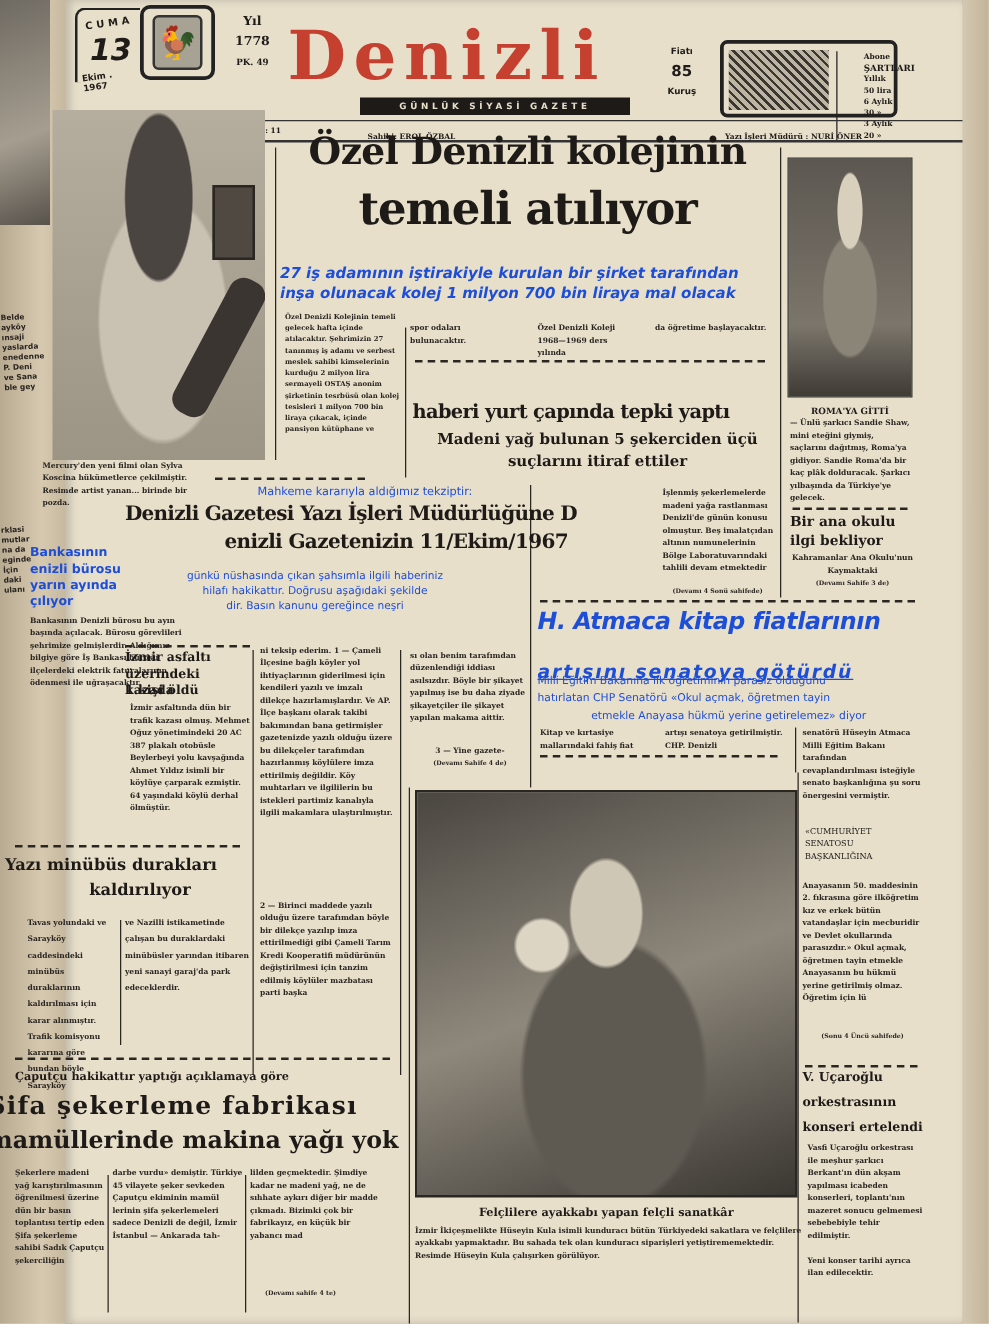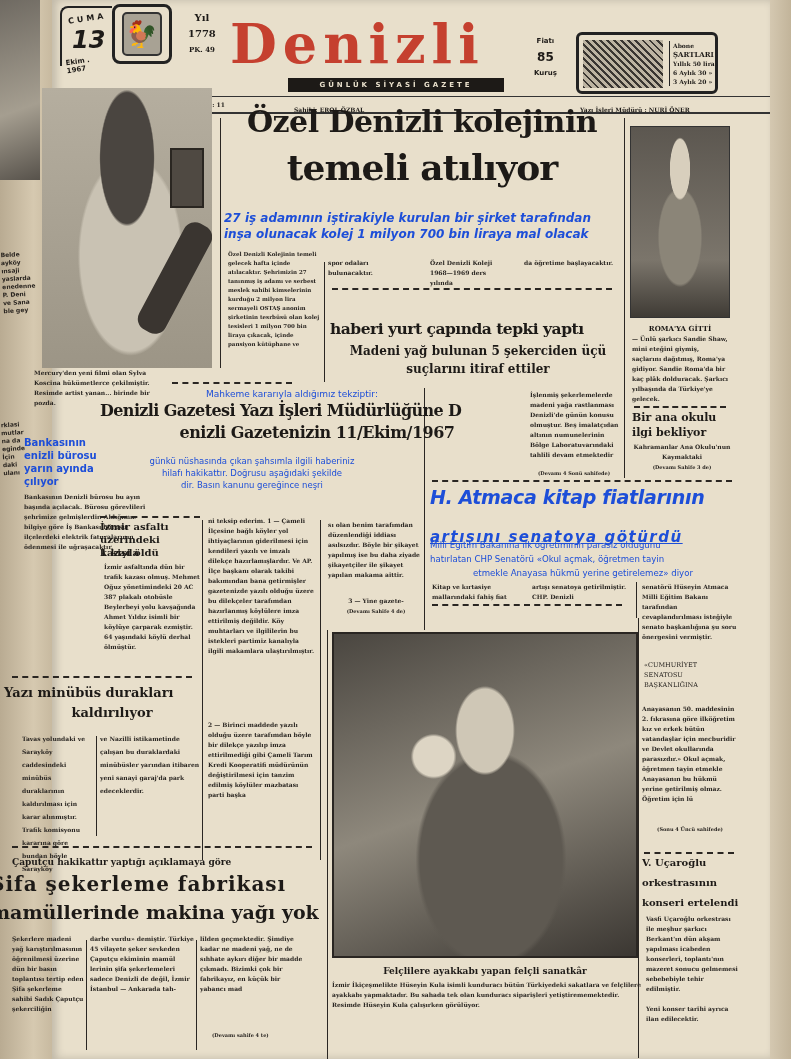--- a/index.html
+++ b/index.html
@@ -73,21 +73,21 @@
     .sub-box {
       left: 524px; top: 32px; width: 142px; height: 62px;
       border: 3px solid #222; border-radius: 6px; background: #e8dfcb;
     }
     .sub-box .img {
       position: absolute; left: 4px; top: 5px; width: 80px; height: 48px;
       background: repeating-linear-gradient(45deg, #3a3631 0 2px, #bdb4a2 2px 5px);
     }
     .sub-box .terms {
       position: absolute; left: 90px; top: 6px; width: 48px;
-      font: bold 6px/9px "DejaVu Serif", serif; border-left: 1px solid #222; padding-left: 3px;
+      font: bold 6px/9px "DejaVu Serif", serif; border-left: 1px solid #222; padding-left: 21px;
     }
     .sub-box .terms .h { font-size: 7px; }
     .info-line {
       left: 0; top: 96px; width: 718px; height: 18px;
       font: bold 6px/10px "DejaVu Serif", serif;
       border-top: 1px solid #333; border-bottom: 2px solid #333;
     }
     .info-line span { position: absolute; top: 3px; }
     
     .vline { position: absolute; width: 1px; background: #2a2622; }

